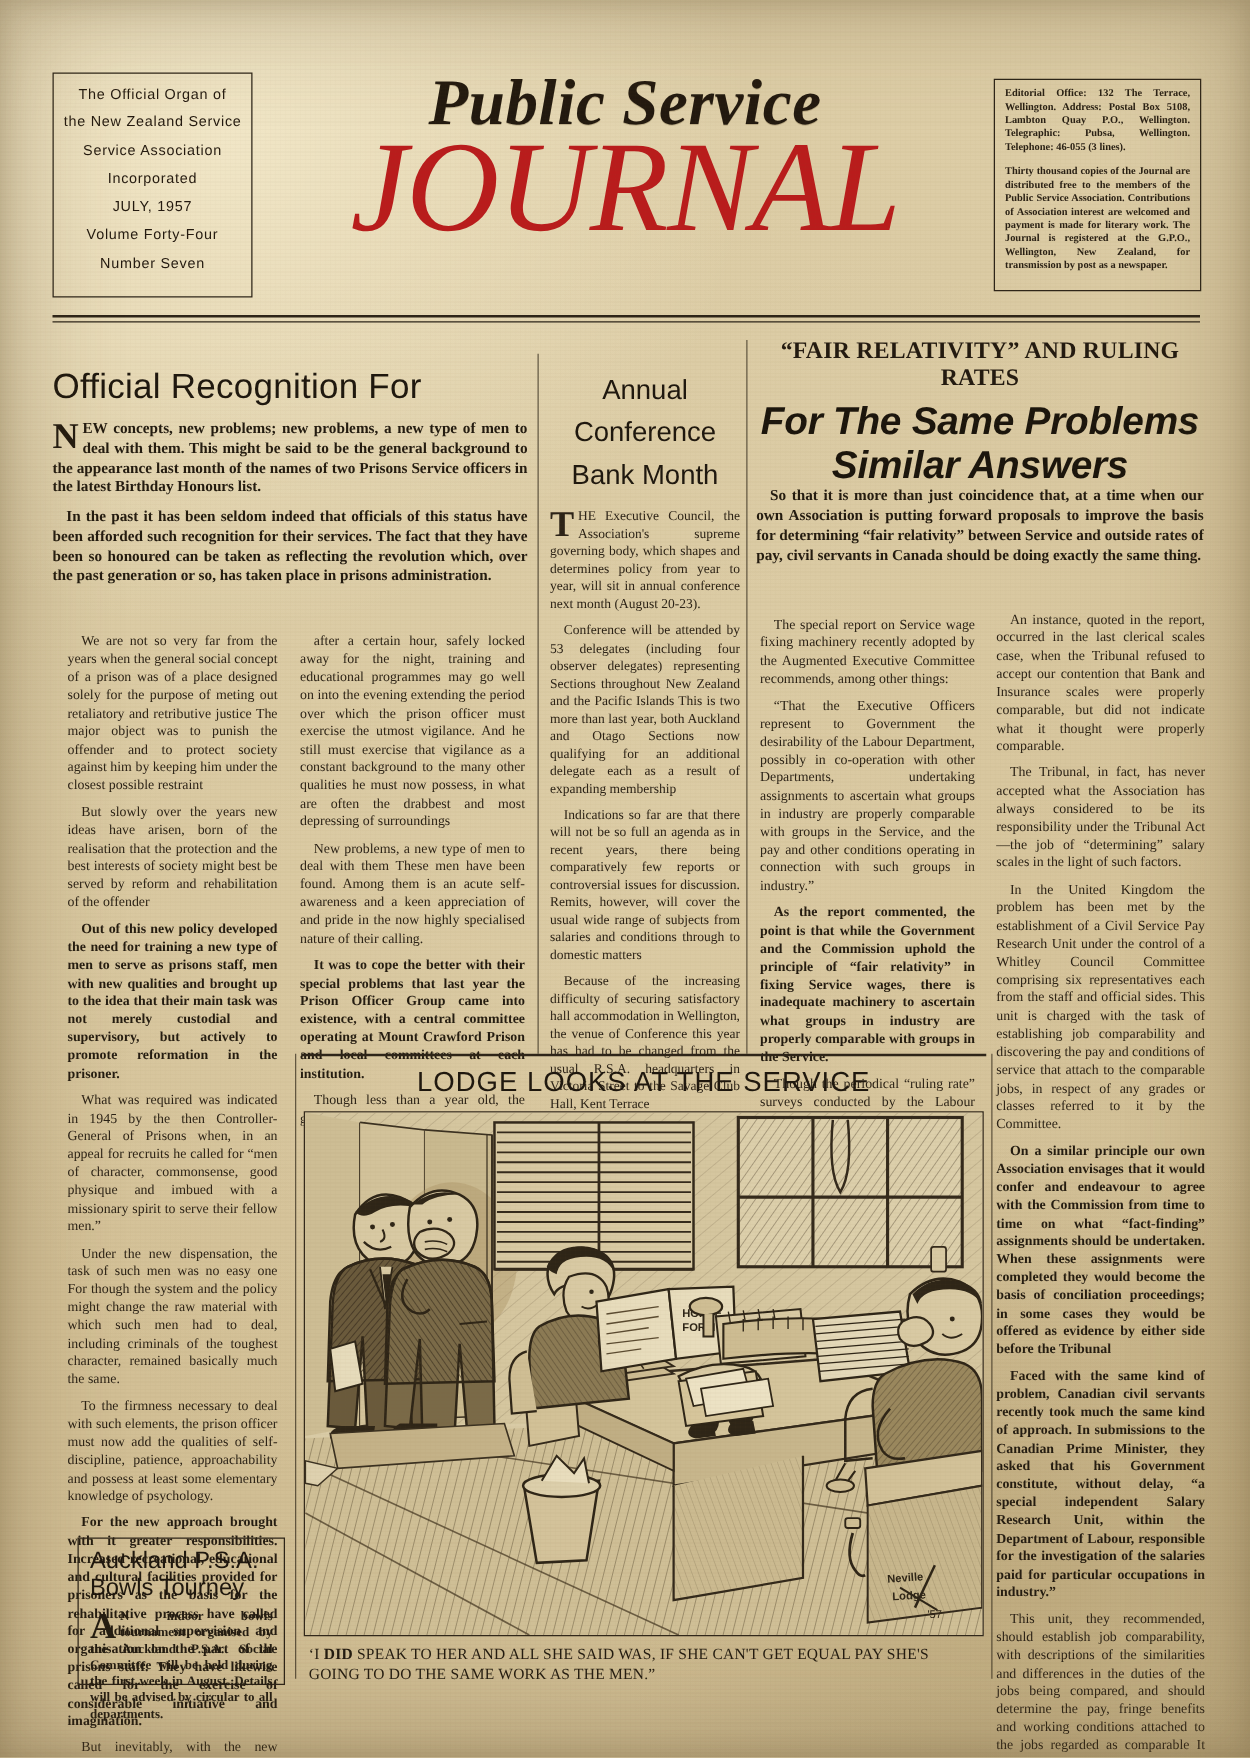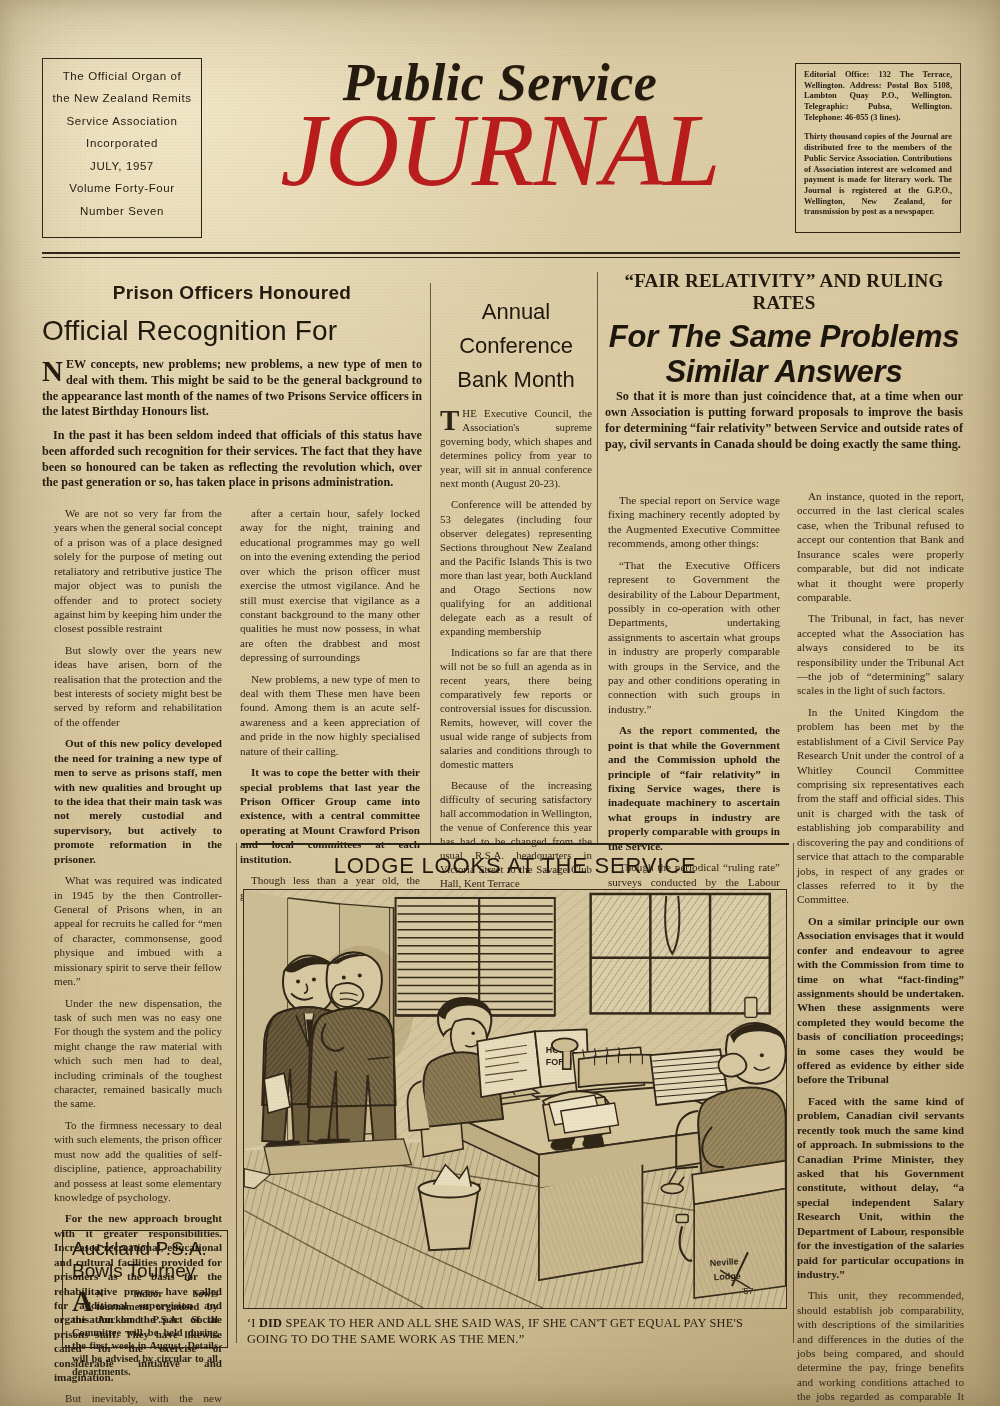--- a/index.html
+++ b/index.html
@@ -146,21 +146,21 @@
 </head>
 <body>
 
 <div class="paper"></div>
 <div class="sheet">
 
   <div id="masthead">
 
     <div class="mh-box" id="mh-left">
       <div class="ln">The Official Organ of</div>
-      <div class="ln">the New Zealand Remits</div>
+      <div class="ln">the New Zealand Service</div>
       <div class="ln">Service Association</div>
       <div class="ln">Incorporated</div>
       <div class="ln">JULY, 1957</div>
       <div class="ln">Volume Forty-Four</div>
       <div class="ln">Number Seven</div>
     </div>
 
     <div id="mh-title">
       <div class="ps">Public Service</div>
       <div class="jr">JOURNAL</div>
@@ -169,21 +169,20 @@
     <div class="mh-box" id="mh-right">
       <p>Editorial Office: 132 The Terrace, Wellington. Address: Postal Box 5108, Lambton Quay P.O., Wellington. Telegraphic: Pubsa, Wellington. Telephone: 46-055 (3 lines).</p>
       <p>Thirty thousand copies of the Journal are distributed free to the members of the Public Service Association. Contributions of Association interest are welcomed and payment is made for literary work. The Journal is registered at the G.P.O., Wellington, New Zealand, for transmission by post as a newspaper.</p>
     </div>
 
     <div class="rule" id="rule-top"></div>
     <div class="rule" id="rule-top2"></div>
   </div>
 
   <div class="col" id="left-article" style="left:42px;top:282px;width:380px;">
-    <div class="kicker">Prison Officers Honoured</div>
     <div class="hl-left" style="margin-top:10px;">Official Recognition For</div>
 
     <p class="lead lead0 dropcap" style="margin-top:9px;">NEW concepts, new problems; new problems, a new type of men to deal with them.  This might be said to be the general background  to the appearance last month of the names of two Prisons Service officers in the latest Birthday Honours list.</p>
     <p class="lead">In the past it has been seldom indeed that officials of this status have been afforded such recognition for their services.  The fact that they have been so honoured can be taken as reflecting the revolution which, over the past generation or so, has taken place in prisons administration.</p>
   </div>
 
   <div class="col" style="left:54px;top:506px;width:168px;">
     <p class="body">We are not so very far from the years when the general social concept of a prison was of a place designed solely for the purpose of meting out retaliatory and retributive justice   The major object was to punish the offender and to protect society against him by keeping him under the closest possible restraint</p>
     <p class="body">But slowly over the years new ideas have arisen, born of the realisation that the protection and the best interests of society might best be served by reform and rehabilitation of the offender</p>
     <p class="body b">Out of this new policy developed the need for training a new type of men to serve as prisons staff, men with new qualities and brought up to the idea that their main task was not merely custodial and supervisory, but actively to promote reformation in the prisoner.</p>

